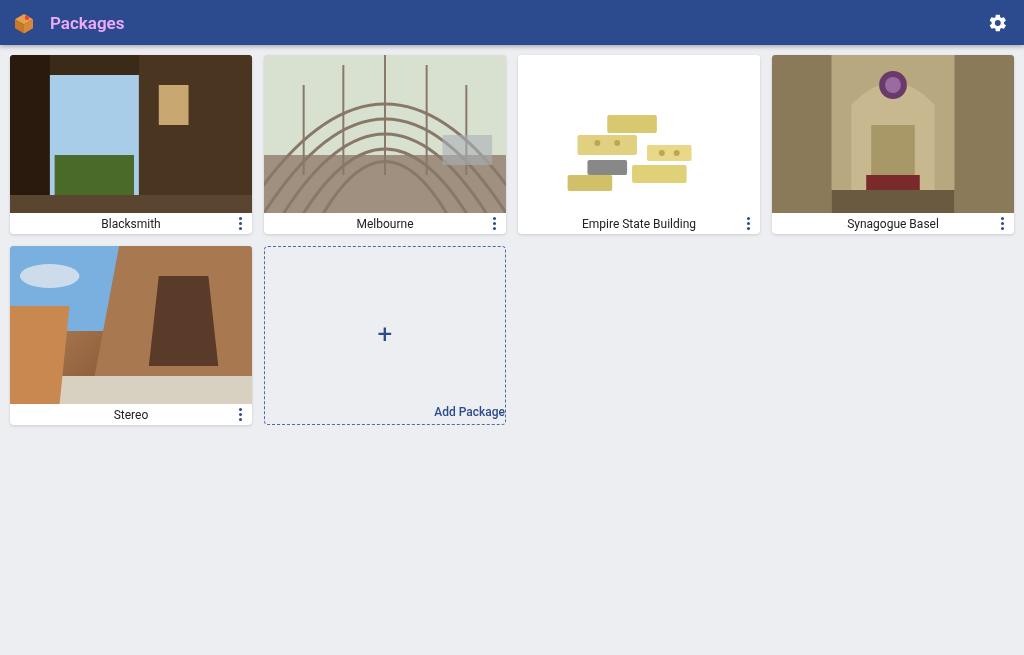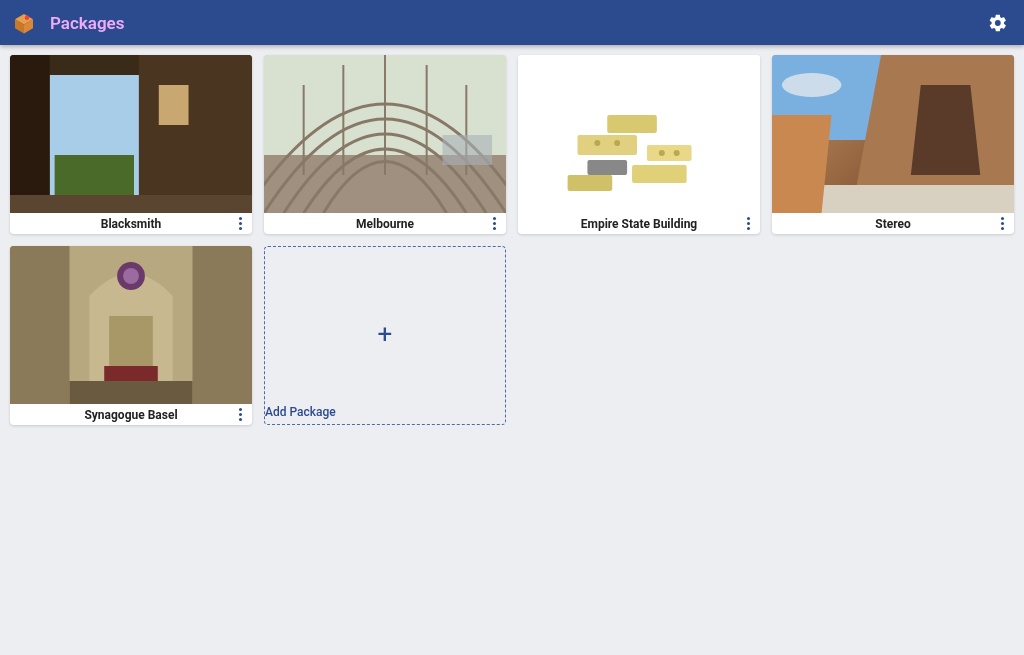--- a/index.html
+++ b/index.html
@@ -70,21 +70,21 @@
       display: flex;
       align-items: center;
       height: 21px;
       position: relative;
     }
     .card .footer .label {
       flex: 1;
       text-align: center;
       font-size: 12px;
       color: #222;
-      font-weight: 700;
+      font-weight: 400;
     }
     .card .footer .menu {
       position: absolute;
       right: 2px;
       top: 0;
       bottom: 0;
       width: 20px;
       display: flex;
       align-items: center;
       justify-content: center;
@@ -118,21 +118,21 @@
       left: 50%;
       transform: translate(-50%, -58%);
       color: #2c4b8e;
       font-size: 26px;
       font-weight: 400;
     }
     .add-card .add-label {
       position: absolute;
       bottom: 5px;
       width: 100%;
-      text-align: left;
+      text-align: right;
       color: #2c4b8e;
       font-size: 12px;
       font-weight: 500;
     }
 
     
     .thumb.blacksmith {
       background: linear-gradient(135deg, #3a2a18 0%, #6b4d2f 40%, #a8cde8 45%, #5a7a3a 55%, #2d1e10 100%);
     }
     .thumb.dragon {
@@ -258,41 +258,20 @@
       <div class="label">Empire State Building</div>
       <div class="menu">
         <span></span>
         <span></span>
         <span></span>
       </div>
     </div>
   </div>
 
   <div class="card">
-    <div class="thumb stereo">
-      <svg viewBox="0 0 244 158" preserveAspectRatio="none">
-        <rect x="0" y="0" width="244" height="85" fill="#7ab0e0"></rect>
-        <polygon points="244,0 244,158 80,158 110,0" fill="#a87850"></polygon>
-        <polygon points="150,30 200,30 210,120 140,120" fill="#5a3a28"></polygon>
-        <rect x="0" y="130" width="244" height="28" fill="#d8d0c0"></rect>
-        <polygon points="0,60 60,60 50,158 0,158" fill="#c88850"></polygon>
-        <ellipse cx="40" cy="30" rx="30" ry="12" fill="#f0f0f0" opacity="0.7"></ellipse>
-      </svg>
-    </div>
-    <div class="footer">
-      <div class="label">Stereo</div>
-      <div class="menu">
-        <span></span>
-        <span></span>
-        <span></span>
-      </div>
-    </div>
-  </div>
-
-  <div class="card">
     <div class="thumb synagogue">
       <svg viewBox="0 0 244 158" preserveAspectRatio="none">
         <rect x="0" y="0" width="244" height="158" fill="#b8a880"></rect>
         <path d="M 80 158 L 80 50 Q 122 5 164 50 L 164 158 Z" fill="#c8b890"></path>
         <circle cx="122" cy="30" r="14" fill="#6a3a6a"></circle>
         <circle cx="122" cy="30" r="8" fill="#9a6aa0"></circle>
         <rect x="100" y="70" width="44" height="50" fill="#a89868"></rect>
         <rect x="0" y="0" width="60" height="158" fill="#8a7a5a"></rect>
         <rect x="184" y="0" width="60" height="158" fill="#8a7a5a"></rect>
         <rect x="60" y="135" width="124" height="23" fill="#6a5a40"></rect>
@@ -302,18 +281,39 @@
     <div class="footer">
       <div class="label">Synagogue Basel</div>
       <div class="menu">
         <span></span>
         <span></span>
         <span></span>
       </div>
     </div>
   </div>
 
+  <div class="card">
+    <div class="thumb stereo">
+      <svg viewBox="0 0 244 158" preserveAspectRatio="none">
+        <rect x="0" y="0" width="244" height="85" fill="#7ab0e0"></rect>
+        <polygon points="244,0 244,158 80,158 110,0" fill="#a87850"></polygon>
+        <polygon points="150,30 200,30 210,120 140,120" fill="#5a3a28"></polygon>
+        <rect x="0" y="130" width="244" height="28" fill="#d8d0c0"></rect>
+        <polygon points="0,60 60,60 50,158 0,158" fill="#c88850"></polygon>
+        <ellipse cx="40" cy="30" rx="30" ry="12" fill="#f0f0f0" opacity="0.7"></ellipse>
+      </svg>
+    </div>
+    <div class="footer">
+      <div class="label">Stereo</div>
+      <div class="menu">
+        <span></span>
+        <span></span>
+        <span></span>
+      </div>
+    </div>
+  </div>
+
   <div class="add-card">
     <div class="plus">+</div>
     <div class="add-label">Add Package</div>
   </div>
 
 </div>
 
 </body></html>

